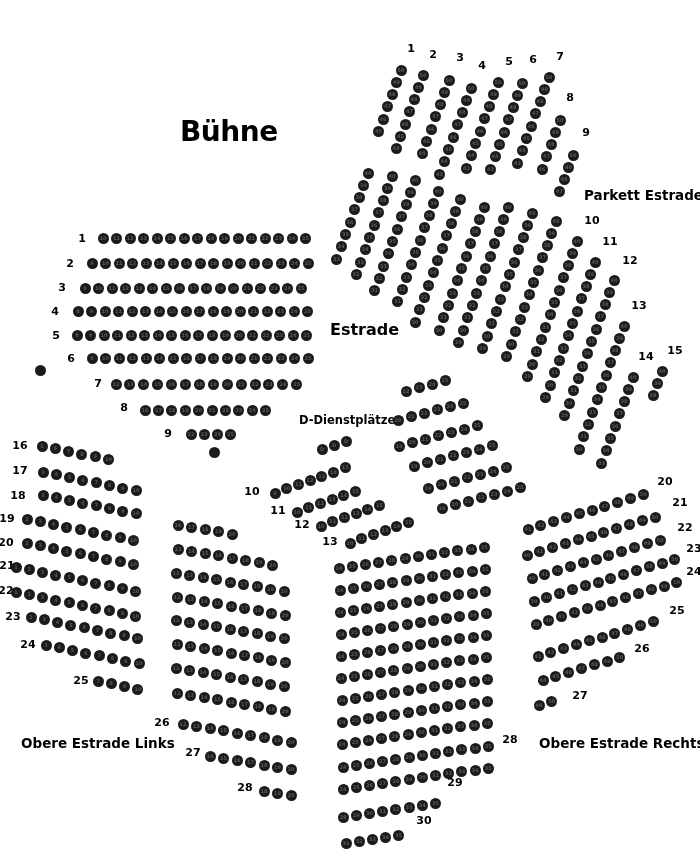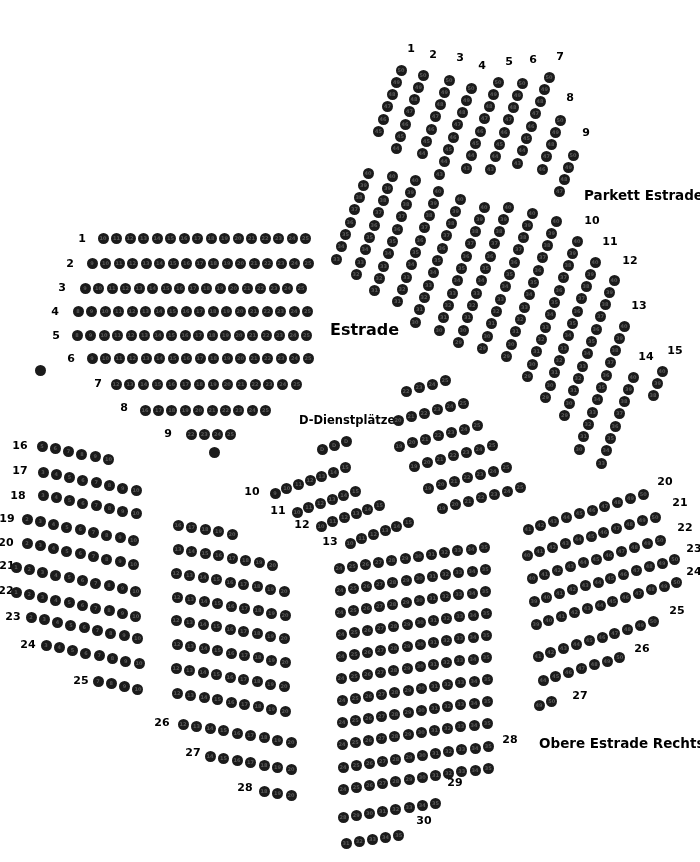--- a/index.html
+++ b/index.html
@@ -37,23 +37,25 @@
   #untere-label{font-size:13.5px;}
   #links-label{font-size:13.5px;}
   #rechts-label{font-size:13.5px;}
   #dienst-label{font-size:11.5px;}
   .rsp-label{font-size:12.5px;transform:translate(-50%,0);}
 </style>
 </head>
 <body>
 
 <div id="plan">
+  <div class="big-label" id="stage-label" style="left:180px; top:115px;">Bühne</div>
   <div class="big-label" id="parkett-label" style="left:330px; top:320px;">Estrade</div>
   <div class="big-label" id="untere-label" style="left:584px; top:187px;">Parkett Estrade</div>
   <div class="big-label" id="dienst-label" style="left:299px; top:413px;">D-Dienstplätze</div>
+  <div class="big-label" id="links-label" style="left:21px;  top:735px;">Obere Estrade Links</div>
   <div class="big-label" id="rechts-label" style="left:539px; top:735px;">Obere Estrade Rechts</div>
 <div class="row-label" style="left: 82px; top: 238px;">1</div>
     <div class="seat" style="left: 97.5px; top: 232.5px; background: rgb(27, 27, 27); color: rgb(90, 90, 90);">10</div>
     <div class="seat" style="left: 111px; top: 232.5px; background: rgb(27, 27, 27); color: rgb(90, 90, 90);">11</div>
     <div class="seat" style="left: 124.5px; top: 232.5px; background: rgb(27, 27, 27); color: rgb(90, 90, 90);">12</div>
     <div class="seat" style="left: 138px; top: 232.5px; background: rgb(27, 27, 27); color: rgb(90, 90, 90);">13</div>
     <div class="seat" style="left: 151.5px; top: 232.5px; background: rgb(27, 27, 27); color: rgb(90, 90, 90);">14</div>
     <div class="seat" style="left: 165px; top: 232.5px; background: rgb(27, 27, 27); color: rgb(90, 90, 90);">15</div>
     <div class="seat" style="left: 178.5px; top: 232.5px; background: rgb(27, 27, 27); color: rgb(90, 90, 90);">16</div>
     <div class="seat" style="left: 192px; top: 232.5px; background: rgb(27, 27, 27); color: rgb(90, 90, 90);">17</div>

